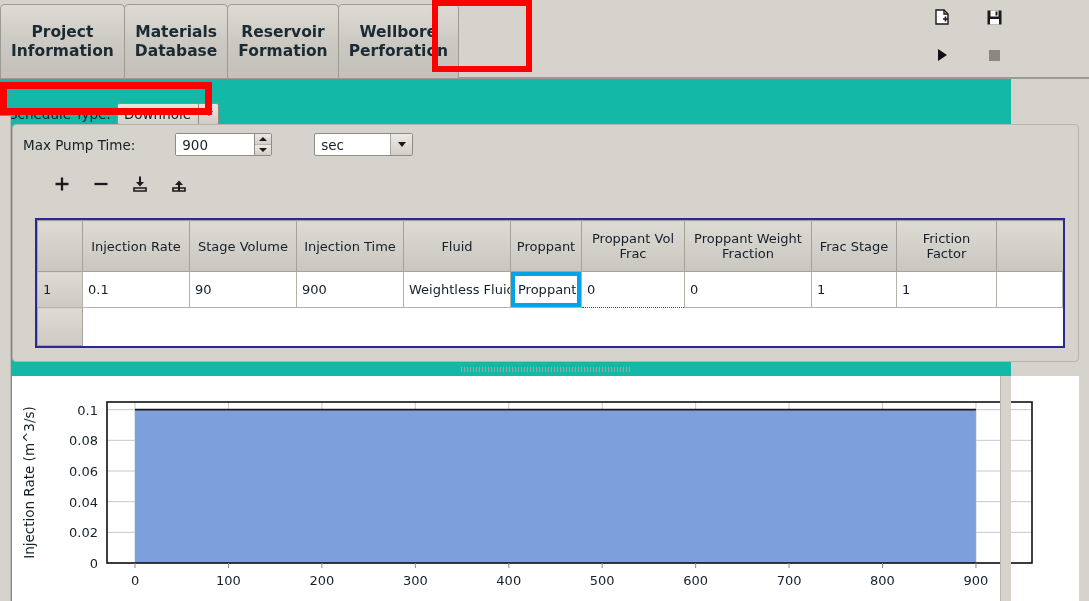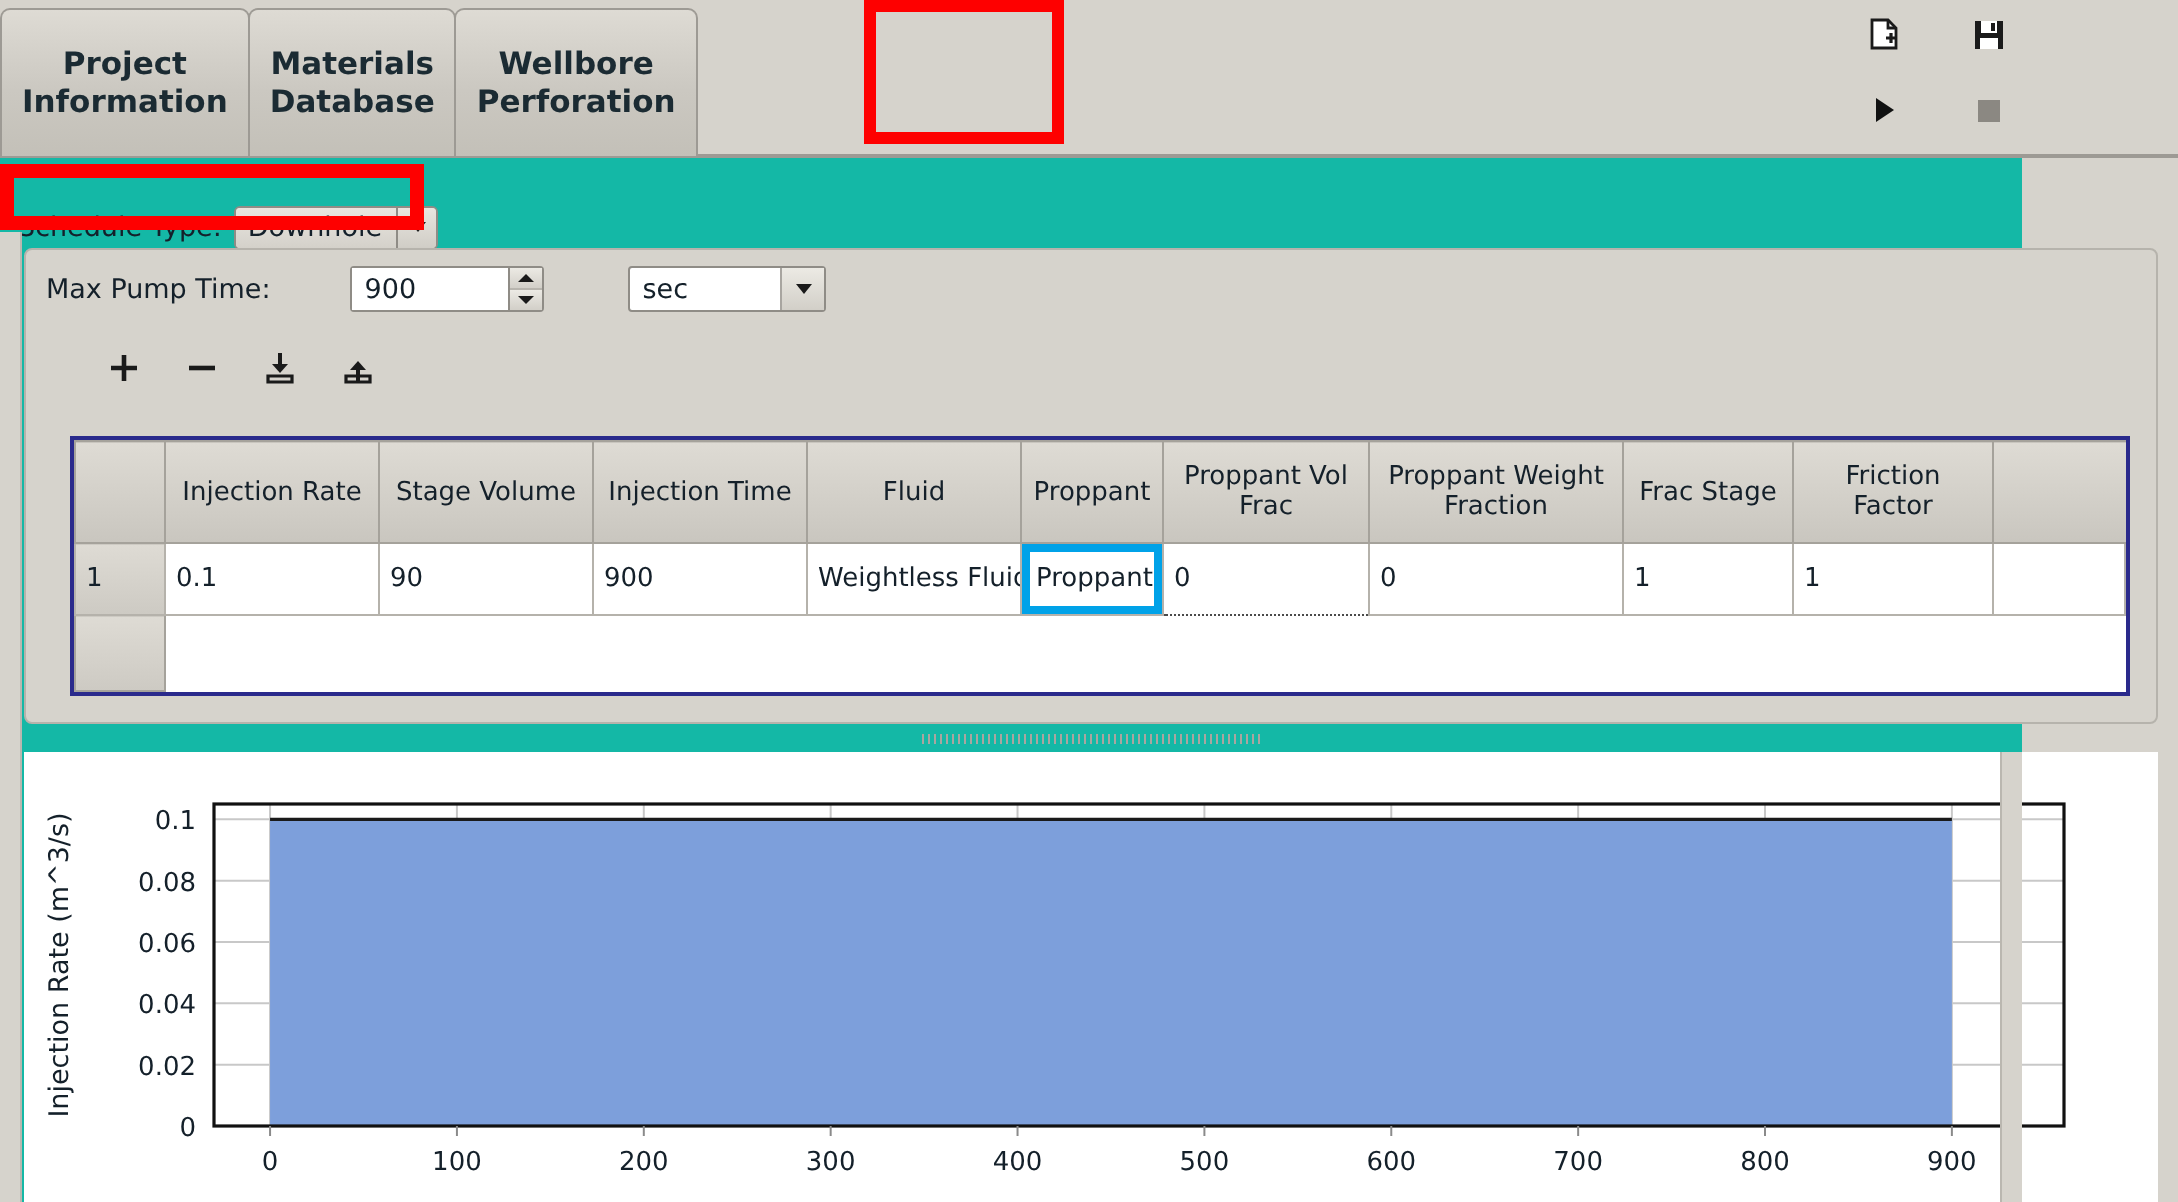--- a/index.html
+++ b/index.html
@@ -290,20 +290,24 @@
 
   <div class="tabbar">
     <div class="tabs" id="tabs-container">
         <div class="tab">
           <span class="tab-label">Project
 Information</span>
         </div>
         <div class="tab">
           <span class="tab-label">Materials
 Database</span>
+        </div>
+        <div class="tab">
+          <span class="tab-label">Reservoir
+Formation</span>
         </div>
         <div class="tab">
           <span class="tab-label">Wellbore
 Perforation</span>
         </div>
       </div>
     <div class="tabbar-underline"></div>
   </div>
 
   <div class="corner-icons">

